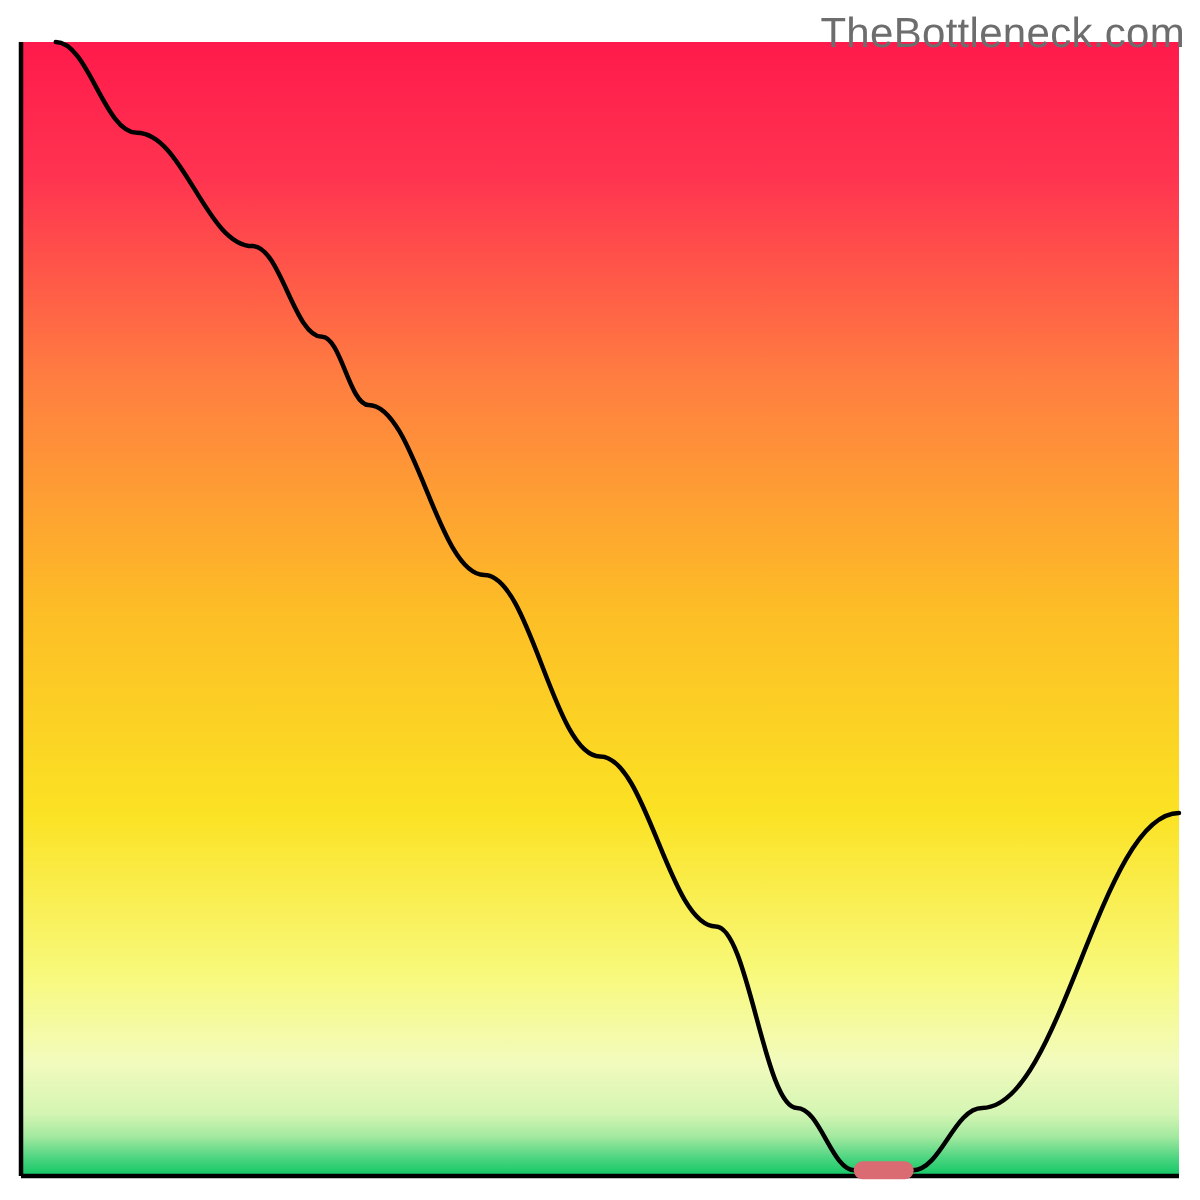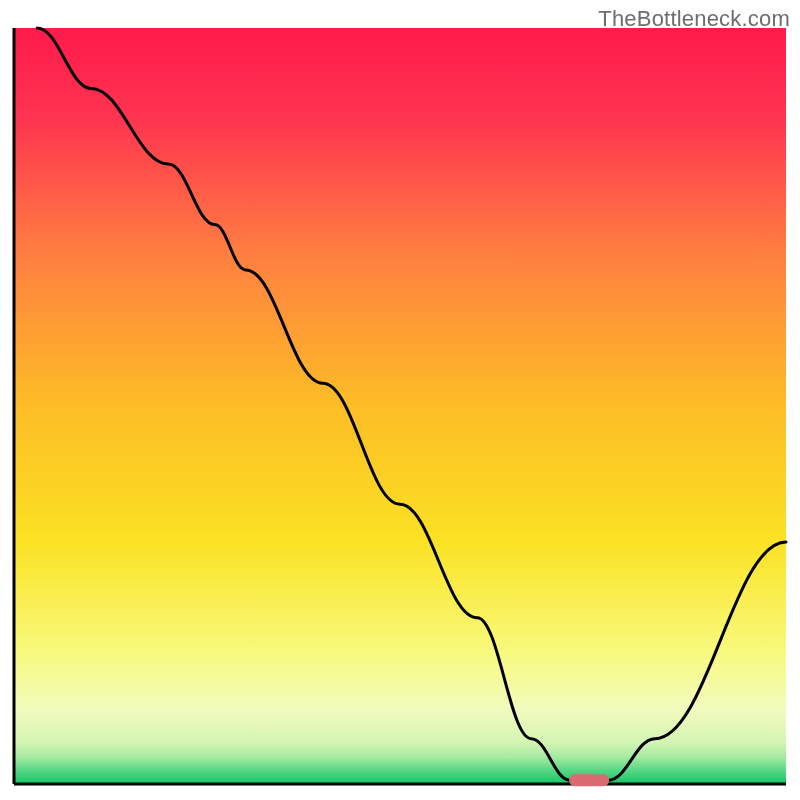--- a/index.html
+++ b/index.html
@@ -16,21 +16,21 @@
     width: 800px;
     height: 800px;
   }
   svg {
     display: block;
   }
   .watermark {
     position: absolute;
     top: 6px;
     right: 10px;
-    font-size: 22px;
+    font-size: 28px;
     font-weight: 500;
     color: #6d6d6d;
     letter-spacing: 0.2px;
     user-select: none;
   }
 </style>
 </head>
 <body>
 
 <div class="canvas-wrap">

